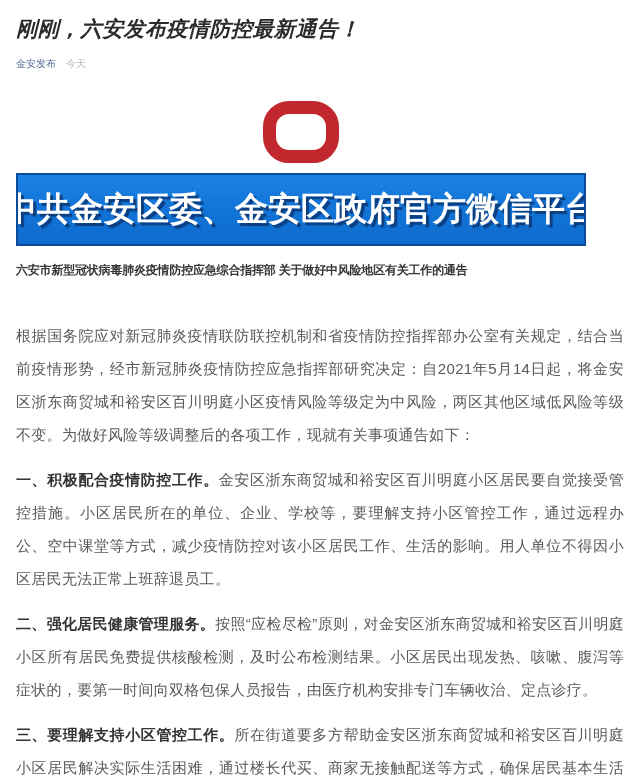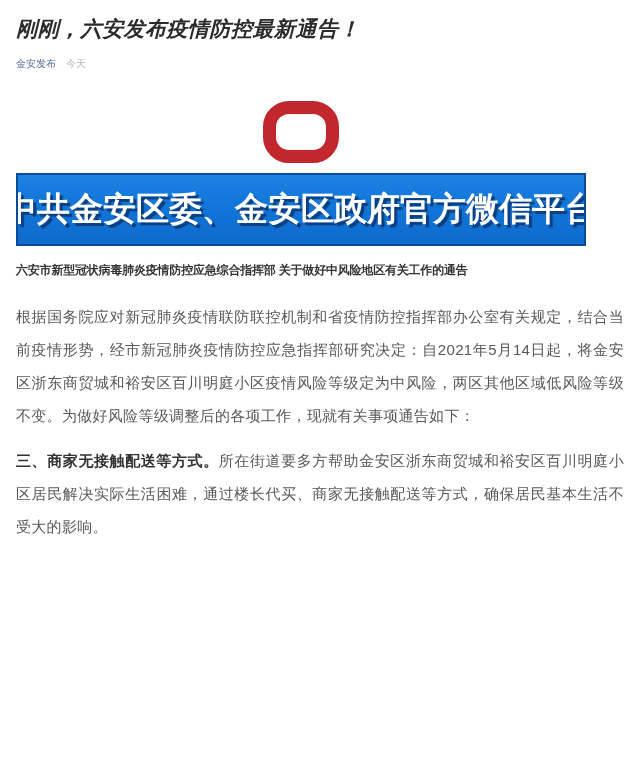--- a/index.html
+++ b/index.html
@@ -55,21 +55,21 @@
     letter-spacing: -0.2px;
     white-space: nowrap;
   }
 
   .para {
     font-size: 15px; line-height: 33px;
     color: #595959;
     text-align: justify;
     letter-spacing: 0.3px;
   }
-  .para.intro { margin-top: 19px; }
+  .para.intro { margin-top: 38px; }
   .para.section { margin-top: 12px; }
   .para .lead { font-weight: bold; color: #333333; }
 </style>
 </head>
 <body>
 
 <div class="article">
 
   <h1 class="title">刚刚，六安发布疫情防控最新通告！</h1>
 
@@ -83,17 +83,19 @@
     </div>
     <div class="banner">
       <span class="banner-text">中共金安区委、金安区政府官方微信平台</span>
     </div>
   </div>
 
   <h2 class="notice-heading">六安市新型冠状病毒肺炎疫情防控应急综合指挥部 关于做好中风险地区有关工作的通告</h2>
 
   <p class="para intro">根据国务院应对新冠肺炎疫情联防联控机制和省疫情防控指挥部办公室有关规定，结合当前疫情形势，经市新冠肺炎疫情防控应急指挥部研究决定：自2021年5月14日起，将金安区浙东商贸城和裕安区百川明庭小区疫情风险等级定为中风险，两区其他区域低风险等级不变。为做好风险等级调整后的各项工作，现就有关事项通告如下：</p>
 
+  <p class="para section"><strong class="lead">一、积极配合疫情防控工作。</strong><span>金安区浙东商贸城和裕安区百川明庭小区居民要自觉接受管控措施。小区居民所在的单位、企业、学校等，要理解支持小区管控工作，通过远程办公、空中课堂等方式，减少疫情防控对该小区居民工作、生活的影响。用人单位不得因小区居民无法正常上班辞退员工。</span></p>
 
+  <p class="para section"><strong class="lead">二、强化居民健康管理服务。</strong><span>按照“应检尽检”原则，对金安区浙东商贸城和裕安区百川明庭小区所有居民免费提供核酸检测，及时公布检测结果。小区居民出现发热、咳嗽、腹泻等症状的，要第一时间向双格包保人员报告，由医疗机构安排专门车辆收治、定点诊疗。</span></p>
 
-  <p class="para section"><strong class="lead">三、商家无接触配送等方式。</strong><span>所在街道要多方帮助金安区浙东商贸城和裕安区百川明庭小区居民解决实际生活困难，通过楼长代买、商家无接触配送等方式，确保居民基本生活不受大的影响。</span></p>
+  <p class="para section"><strong class="lead">三、要理解支持小区管控工作。</strong><span>所在街道要多方帮助金安区浙东商贸城和裕安区百川明庭小区居民解决实际生活困难，通过楼长代买、商家无接触配送等方式，确保居民基本生活不受大的影响。</span></p>
 
 </div>
 
 </body></html>

